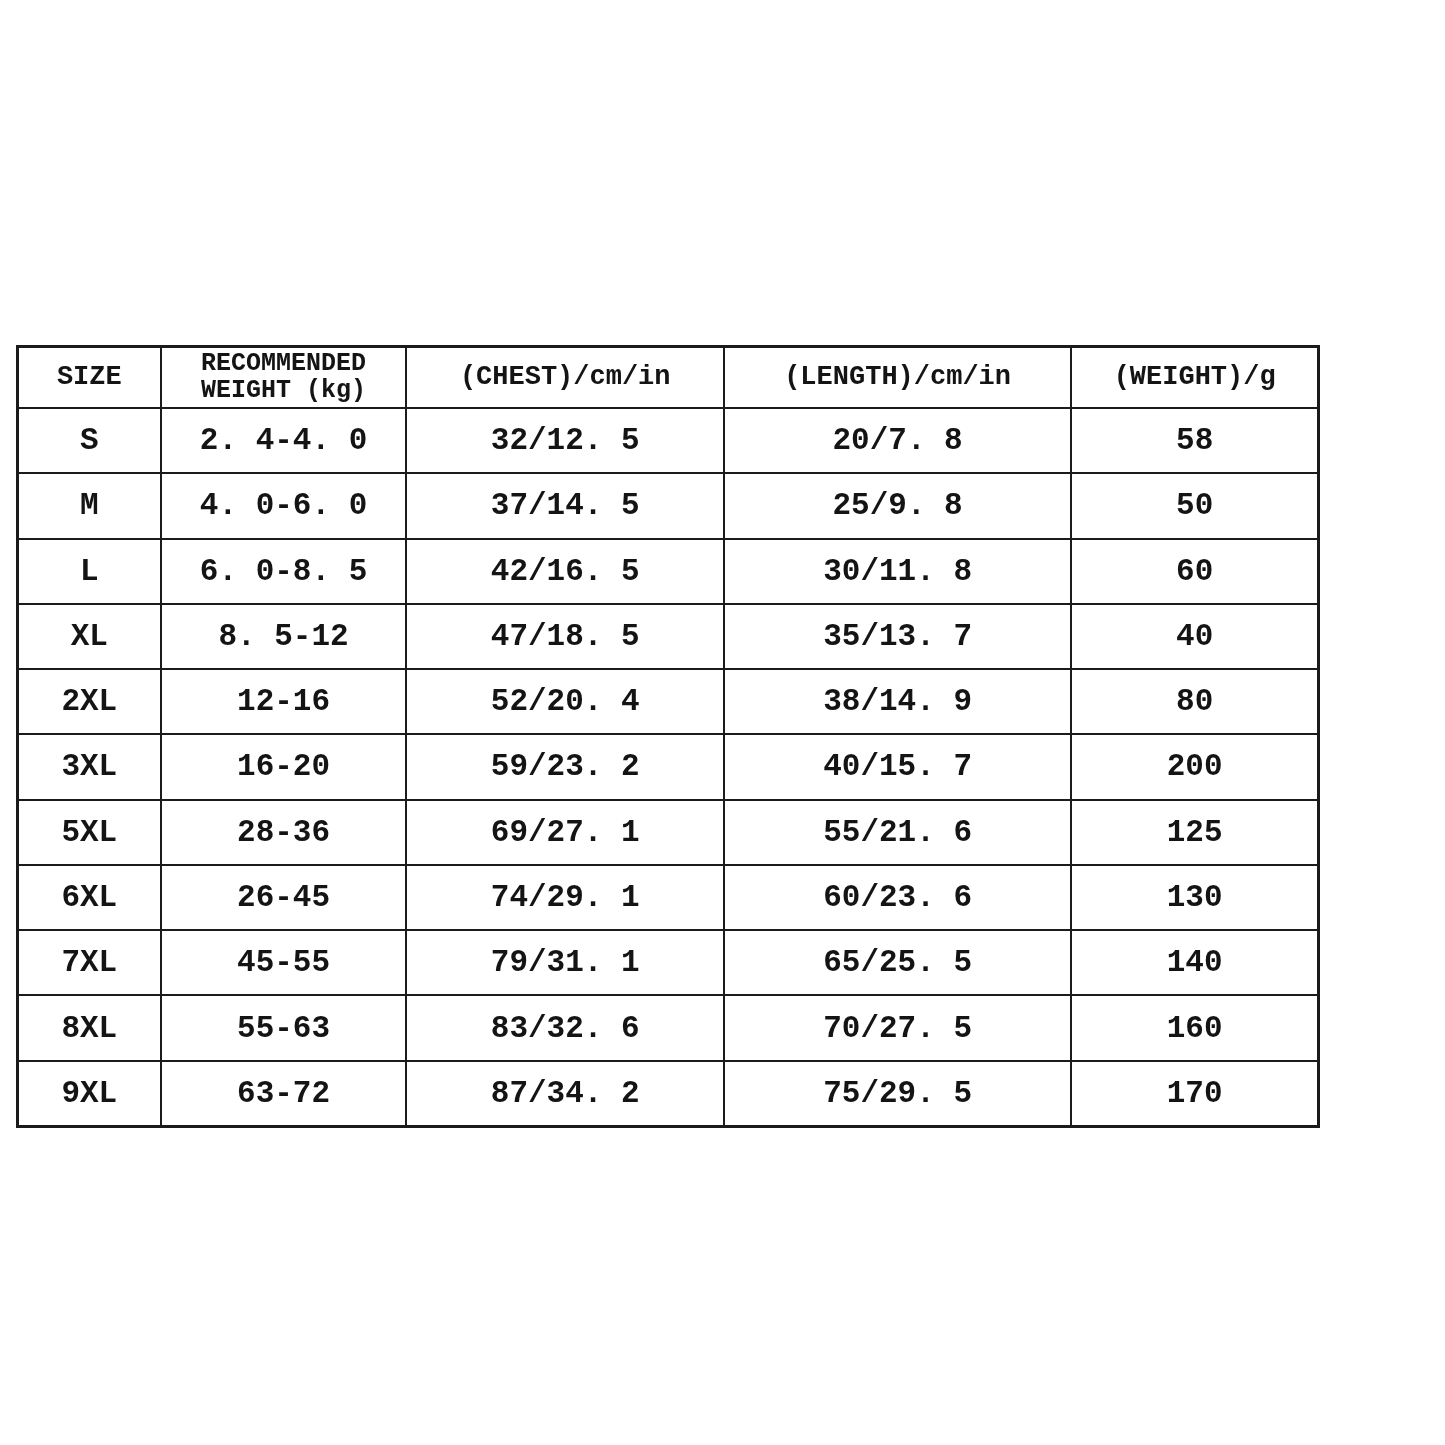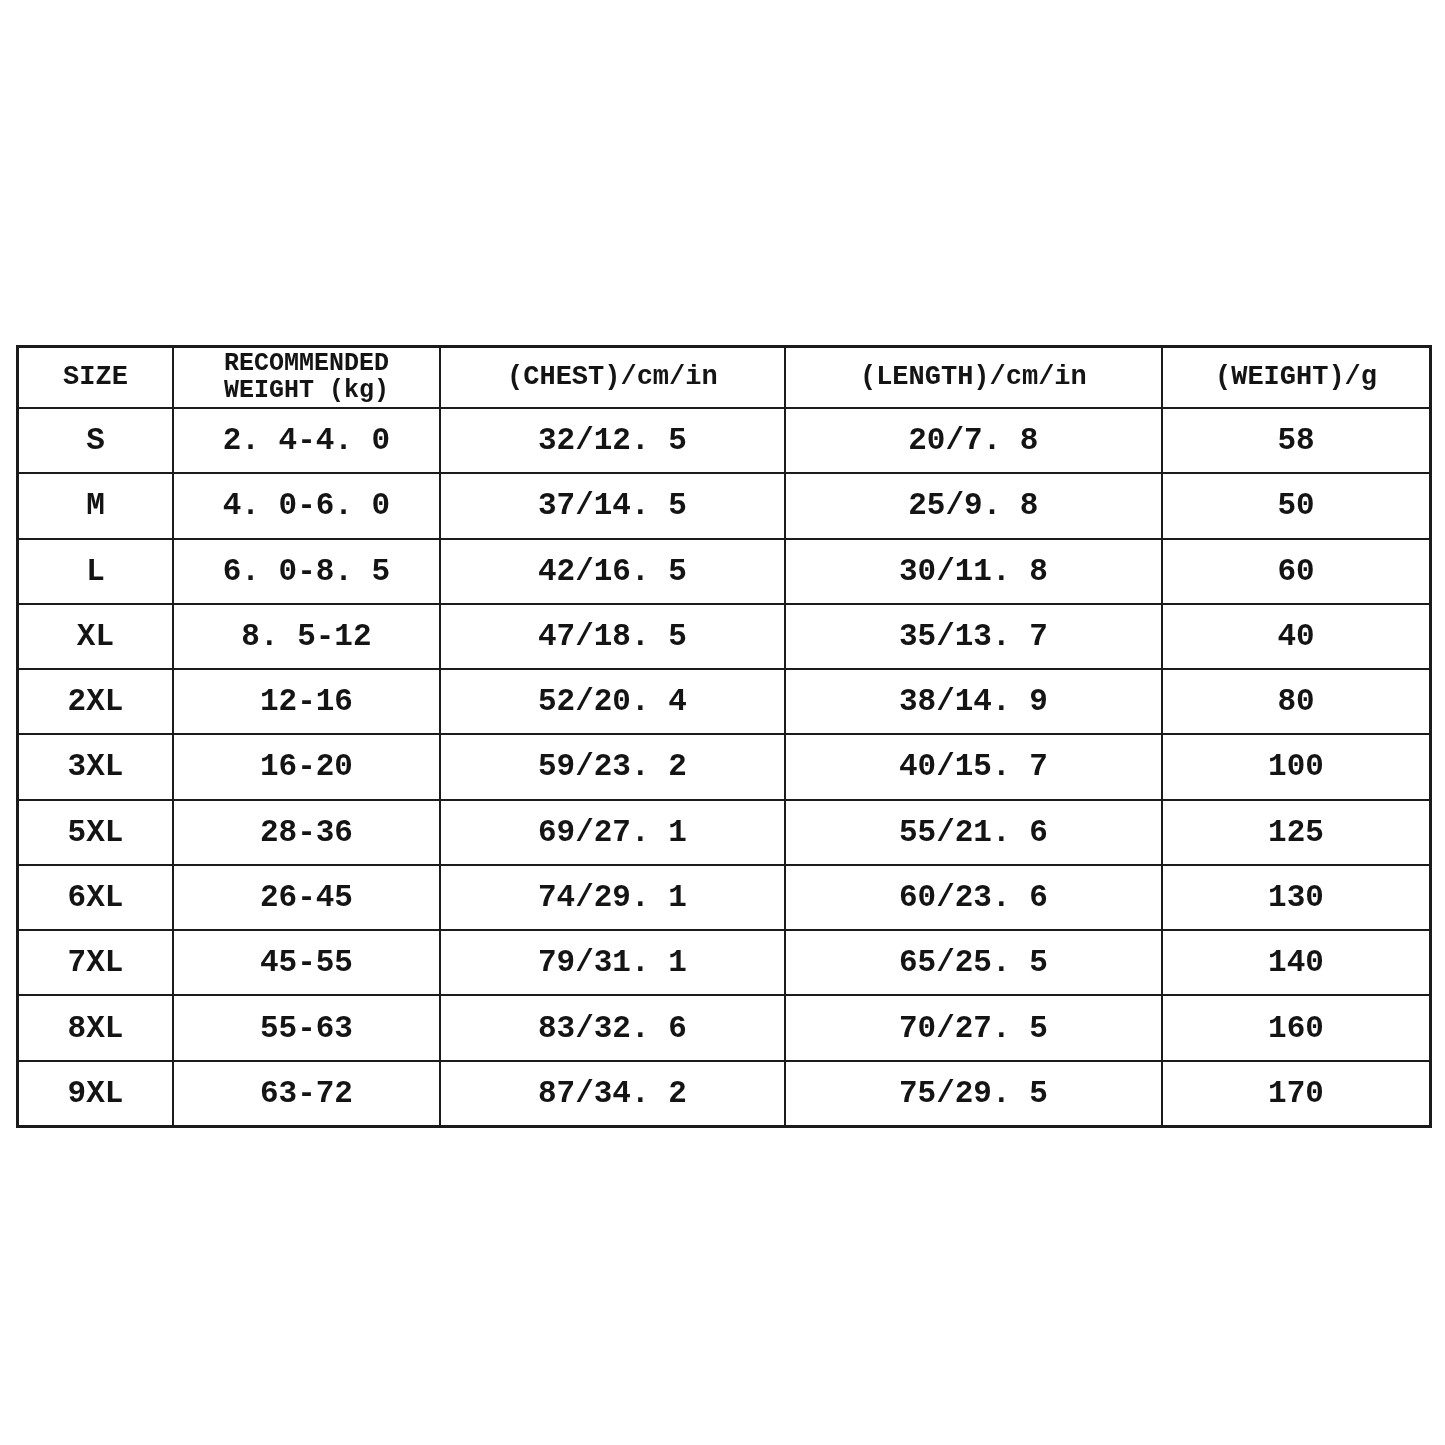--- a/index.html
+++ b/index.html
@@ -11,21 +11,21 @@
     position: relative;
     width: 1445px;
     height: 1445px;
     font-family: "Liberation Mono", "DejaVu Sans Mono", monospace;
     color: #111111;
   }
   .table-wrap {
     position: absolute;
     left: 16px;
     top: 345px;
-    width: 1416px;
+    width: 1304px;
   }
   table.size-chart {
     width: 100%;
     height: 783px;
     border-collapse: collapse;
     table-layout: fixed;
     border: 3px solid #1b1b1b;
     background: #ffffff;
   }
   th, td {
@@ -115,21 +115,21 @@
           <td>12-16</td>
           <td>52/20. 4</td>
           <td>38/14. 9</td>
           <td>80</td>
         </tr>
         <tr>
           <td>3XL</td>
           <td>16-20</td>
           <td>59/23. 2</td>
           <td>40/15. 7</td>
-          <td>100</td>
+          <td>200</td>
         </tr>
         <tr>
           <td>5XL</td>
           <td>28-36</td>
           <td>69/27. 1</td>
           <td>55/21. 6</td>
           <td>125</td>
         </tr>
         <tr>
           <td>6XL</td>

